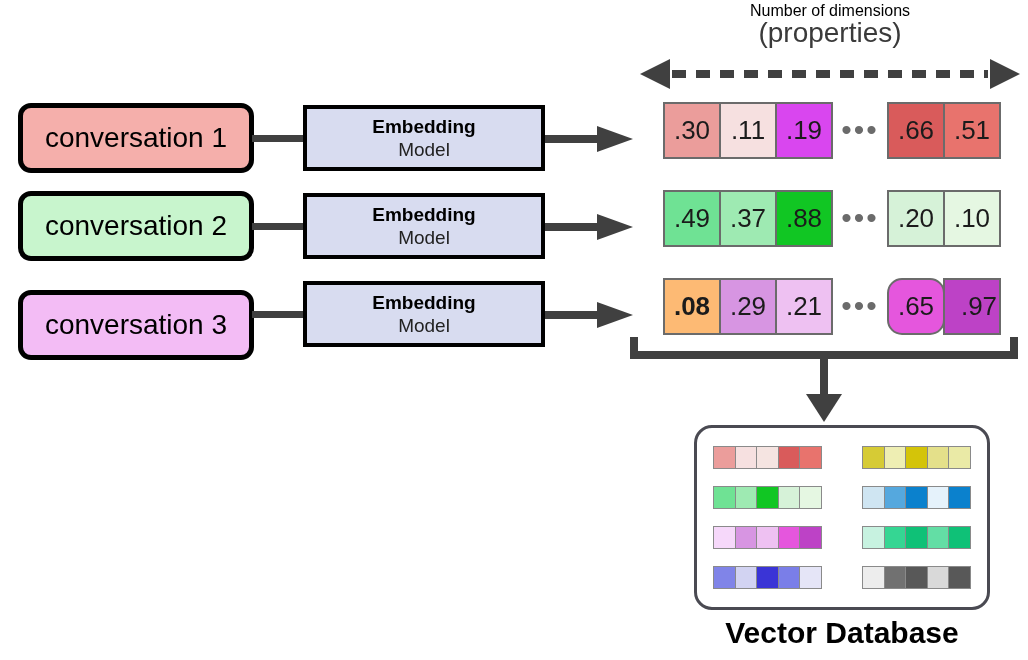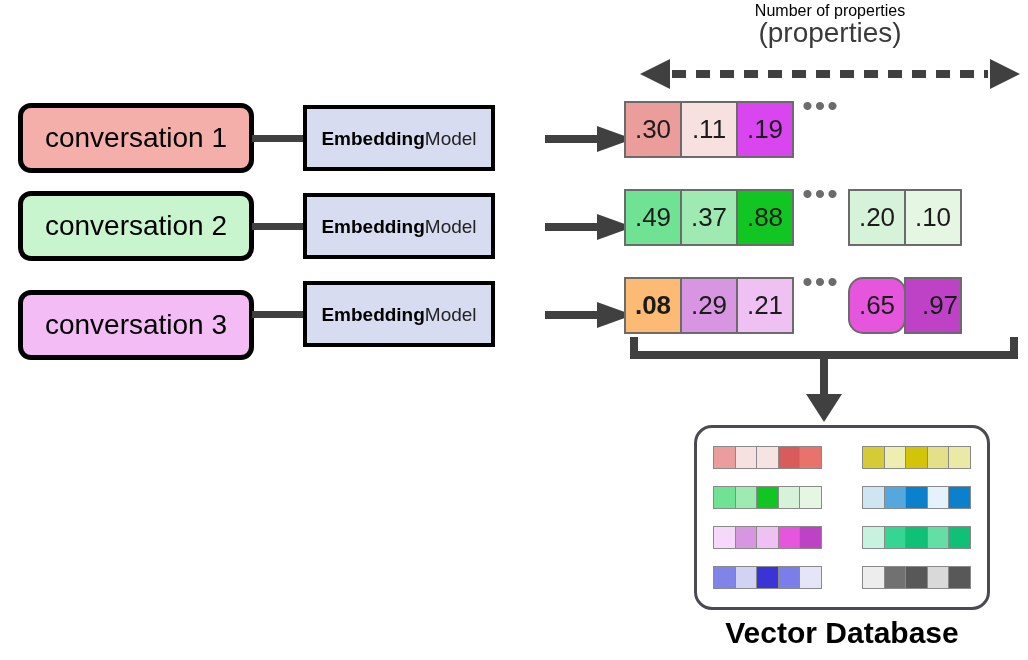--- a/index.html
+++ b/index.html
@@ -60,26 +60,27 @@
   }
   .conv-label {
     font-size: 28px;
     color: #000;
     white-space: nowrap;
   }
   .model-box {
     position: absolute;
     left: 303px;
     top: 2px;
-    width: 192px;
+    width: 242px;
     height: 66px;
     background: #d8dcf0;
     border: 4px solid #000000;
     box-sizing: border-box;
     display: flex;
+    flex-direction: column;
     align-items: center;
     justify-content: center;
   }
   .model-t1 {
     font-size: 19px;
     font-weight: bold;
     color: #000;
     line-height: 23px;
   }
   .model-t2 {
@@ -100,23 +101,24 @@
     position: absolute;
     left: 545px;
     top: 23px;
     width: 88px;
     height: 26px;
   }
 
   
   .vec-row {
     position: absolute;
-    left: 624px;
+    left: 663px;
     height: 58px;
     display: flex;
+    align-items: center;
   }
   .vec-group {
     display: flex;
   }
   .cell {
     width: 58px;
     height: 57px;
     border: 2px solid #6b6b6b;
     box-sizing: border-box;
     margin-left: -2px;
@@ -191,21 +193,21 @@
     text-align: center;
     font-size: 30px;
     font-weight: bold;
     color: #000;
   }
 </style>
 </head>
 <body>
 
 <div id="dim-header">
-  <div>Number of properties</div>
+  <div>Number of dimensions</div>
   <div id="dim-sub">(properties)</div>
 </div>
 
 <div id="dim-arrow">
   <svg width="380" height="32" viewBox="0 0 380 32">
     <polygon points="0,16 30,1 30,31" fill="#404040"></polygon>
     <polygon points="380,16 350,1 350,31" fill="#404040"></polygon>
     <line x1="32" y1="16" x2="348" y2="16" stroke="#404040" stroke-width="8" stroke-dasharray="14 10"></line>
   </svg>
 </div>
@@ -261,20 +263,24 @@
   </div>
 </div>
 
 <div class="vec-row" id="vec-row-0" style="top:101px">
     <div class="vec-group">
       <div class="cell" style="background: rgb(235, 157, 155);">.30</div>
       <div class="cell" style="background: rgb(246, 224, 224);">.11</div>
       <div class="cell" style="background: #d946ef;">.19</div>
     </div>
     <div class="dots">•••</div>
+    <div class="vec-group">
+      <div class="cell" style="background: rgb(217, 91, 91);">.66</div>
+      <div class="cell" style="background: rgb(232, 115, 109);">.51</div>
+    </div>
   </div>
 <div class="vec-row" id="vec-row-1" style="top:189px">
     <div class="vec-group">
       <div class="cell" style="background: rgb(111, 226, 148);">.49</div>
       <div class="cell" style="background: rgb(158, 234, 178);">.37</div>
       <div class="cell" style="background: rgb(17, 198, 35);">.88</div>
     </div>
     <div class="dots">•••</div>
     <div class="vec-group">
       <div class="cell" style="background: rgb(214, 242, 216);">.20</div>

